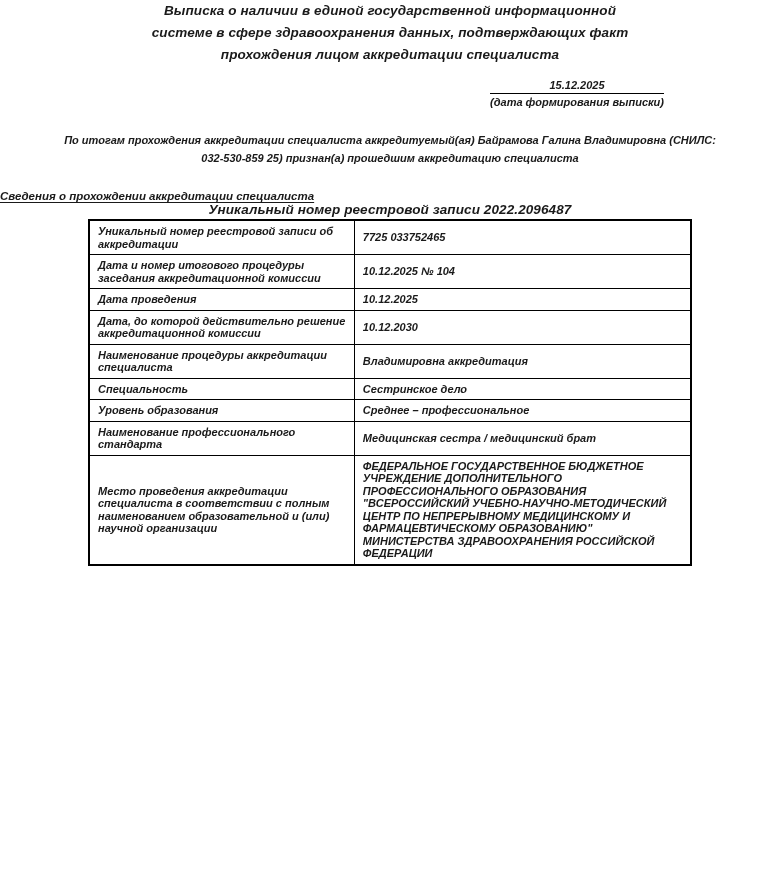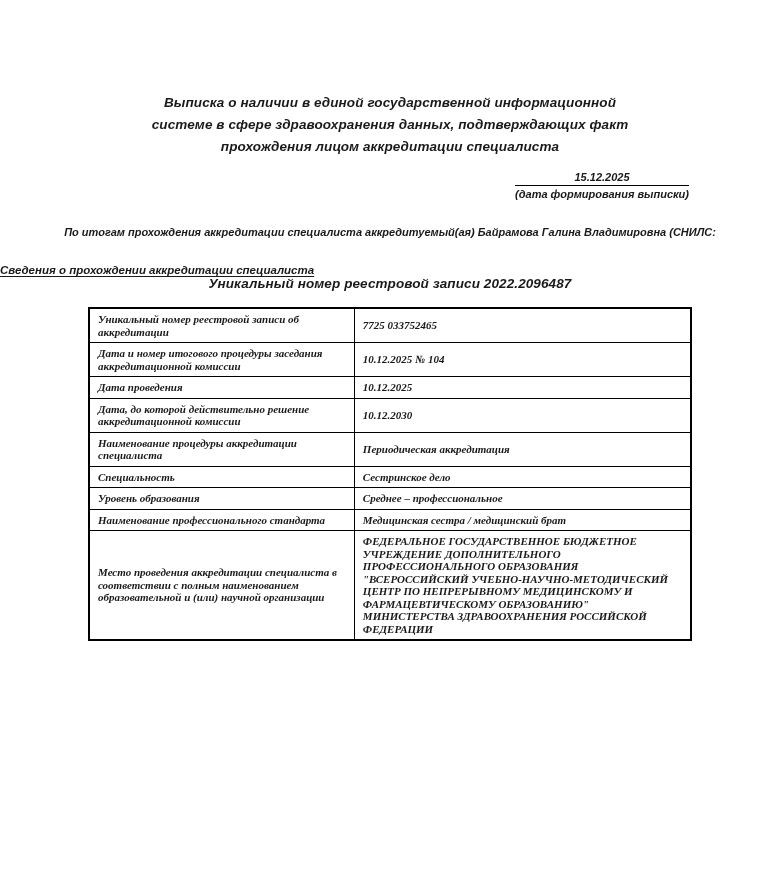--- a/index.html
+++ b/index.html
@@ -13,30 +13,29 @@
     color: var(--text-color, #1a1a1a);
     overflow: hidden;
   }
   .page {
     position: relative;
     width: 780px;
     height: 890px;
     background: var(--bg-color, #ffffff);
   }
   .title-block {
-    padding-top: 92px;
     text-align: center;
     font-size: 13.5px;
     line-height: 22px;
     letter-spacing: 0.1px;
   }
   .date-wrap {
     margin-top: 13px;
     text-align: right;
-    padding-right: 91px;
+    padding-right: 116px;
   }
   .date-block {
     display: inline-block;
     text-align: center;
     font-size: 11px;
   }
   .date-value {
     display: block;
     padding: 0 10px 2px 10px;
     border-bottom: 1.5px solid var(--border-color, #000);
@@ -57,26 +56,25 @@
     font-size: 11.5px;
     text-decoration: underline;
     text-underline-offset: 2px;
   }
   .record-heading {
     text-align: center;
     font-size: 13.5px;
     letter-spacing: 0.1px;
   }
   table.acc-table {
-    margin: 16px 0 0 88px;
+    margin: 2px 0 0 88px;
     width: 604px;
     border-collapse: collapse;
     border: 2px solid var(--border-color, #000);
     table-layout: fixed;
-    font-family: Liberation Serif, serif;
   }
   table.acc-table td {
     border: 1.5px solid var(--border-color, #000);
     font-size: 11px;
     line-height: 12.5px;
     vertical-align: middle;
     padding: 4px 8px;
   }
   td.label-cell { width: 242px; }
   td.value-cell { width: 307px; }
@@ -94,20 +92,21 @@
 
   <div class="date-wrap">
     <div class="date-block">
       <span class="date-value">15.12.2025</span>
       <span class="date-caption">(дата формирования выписки)</span>
     </div>
   </div>
 
   <div class="intro-block">
     <div>По итогам прохождения аккредитации специалиста аккредитуемый(ая) Байрамова Галина Владимировна (СНИЛС:</div>
+    <div>032-530-859 25) признан(а) прошедшим аккредитацию специалиста</div>
   </div>
 
   <div class="section-heading">Сведения о прохождении аккредитации специалиста</div>
 
   <div class="record-heading">Уникальный номер реестровой записи 2022.2096487</div>
 
   <table class="acc-table">
     <tbody id="table-body">
         <tr>
           <td class="label-cell">Уникальный номер реестровой записи об аккредитации</td>
@@ -120,21 +119,21 @@
         <tr>
           <td class="label-cell">Дата проведения</td>
           <td class="value-cell">10.12.2025</td>
         </tr>
         <tr>
           <td class="label-cell">Дата, до которой действительно решение аккредитационной комиссии</td>
           <td class="value-cell">10.12.2030</td>
         </tr>
         <tr>
           <td class="label-cell">Наименование процедуры аккредитации специалиста</td>
-          <td class="value-cell">Периодическая аккредитация</td>
+          <td class="value-cell">Владимировна аккредитация</td>
         </tr>
         <tr>
           <td class="label-cell">Специальность</td>
           <td class="value-cell">Сестринское дело</td>
         </tr>
         <tr>
           <td class="label-cell">Уровень образования</td>
           <td class="value-cell">Среднее – профессиональное</td>
         </tr>
         <tr>

